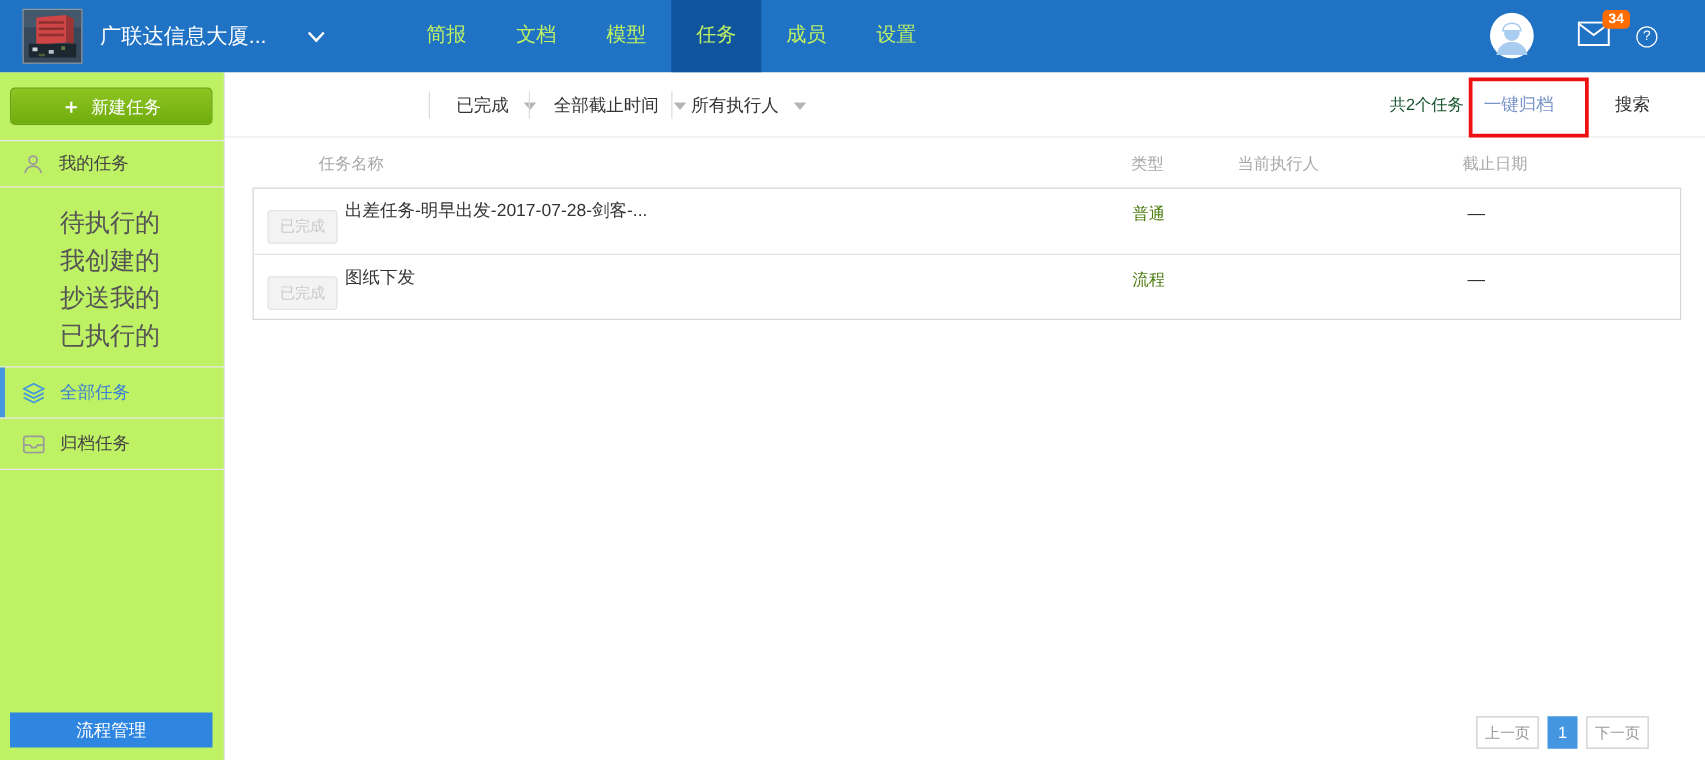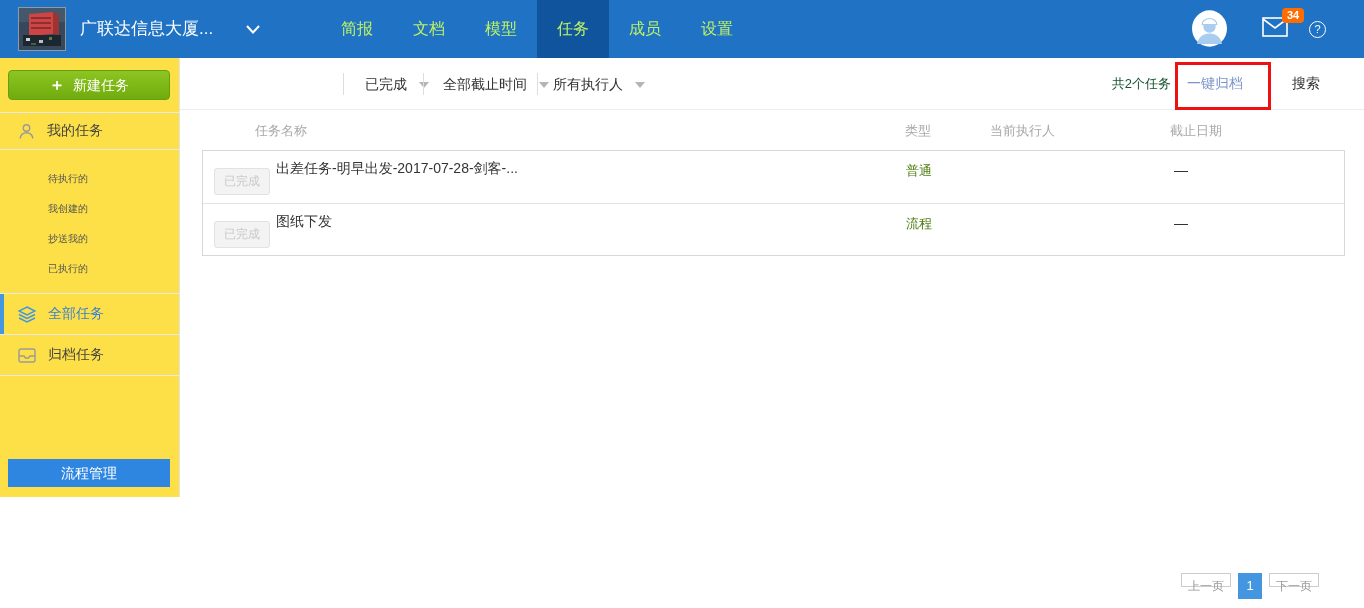--- a/index.html
+++ b/index.html
@@ -15,27 +15,27 @@
   .nav { position:absolute; left:321px; top:0; height:58px; display:flex; }
   .nav-tab { width:72px; height:58px; line-height:58px; text-align:center; color:#bef264; font-size:16px; cursor:pointer; }
   .nav-tab.active { background:#11549e; }
   .top-right { position:absolute; right:0; top:0; height:58px; }
   .avatar { position:absolute; right:136px; top:10px; width:37px; height:37px; }
   .mail-wrap { position:absolute; right:72px; top:17px; width:30px; height:24px; }
   .mail-badge { position:absolute; right:-12px; top:-9px; min-width:22px; height:15px; background:#ff6d00; border-radius:4px; color:#fff; font-size:11px; font-weight:bold; line-height:15px; text-align:center; padding:0 3px; }
   .help-circle { position:absolute; right:38px; top:21px; width:17px; height:17px; border:1.5px solid #fff; border-radius:50%; color:#fff; font-size:11px; line-height:14px; text-align:center; }
 
   
-  .sidebar { position:absolute; left:0; top:58px; width:180px; height:439px; background:#fde047; border-right:1px solid #e3e3e3; }
+  .sidebar { position:absolute; left:0; top:58px; width:180px; height:550px; background:#bef264; border-right:1px solid #e3e3e3; }
   .new-task-btn { position:absolute; left:8px; top:12px; width:162px; height:30px; background:linear-gradient(#8dc522,#70ac0d); border:1px solid #66a010; border-radius:4px; color:#fff; font-size:14px; text-align:center; line-height:28px; cursor:pointer; }
   .new-task-btn .plus { font-size:16px; font-weight:bold; margin-right:8px; }
   .sb-divider { position:absolute; left:0; width:180px; border-top:1px solid #e9e9e9; }
   .sb-item { position:absolute; left:0; width:180px; display:flex; align-items:center; font-size:14px; color:#444; cursor:pointer; }
   .sb-item .ic { margin-left:18px; margin-right:12px; display:inline-flex; }
-  .sb-sub { position:absolute; left:48px; width:120px; height:30px; line-height:30px; font-size:10px; color:#555; cursor:pointer; }
+  .sb-sub { position:absolute; left:48px; width:120px; height:30px; line-height:30px; font-size:20px; color:#555; cursor:pointer; }
   .sb-item.active { color:#3a7fd5; }
   .active-bar { position:absolute; left:0; top:0; width:4px; height:100%; background:#4596e0; }
   .process-btn { position:absolute; left:8px; bottom:10px; width:162px; height:28px; background:#2e86e0; color:#fff; font-size:14px; text-align:center; line-height:28px; cursor:pointer; }
 
   
   .content { position:absolute; left:180px; top:58px; width:1184px; height:550px; background:#fff; }
   .filter-bar { position:absolute; left:0; top:0; width:100%; height:52px; border-bottom:1px solid #ececec; }
   .filter-item { position:absolute; top:0; height:52px; line-height:52px; font-size:14px; color:#333; cursor:pointer; }
   .caret { display:inline-block; width:0; height:0; border-left:5px solid transparent; border-right:5px solid transparent; border-top:6px solid #b5b5b5; margin-left:12px; vertical-align:middle; }
   .v-div { position:absolute; top:15px; width:1px; height:22px; background:#ddd; }
@@ -51,21 +51,21 @@
 
   .rows-box { position:absolute; left:22px; top:92px; width:1143px; border:1px solid #d7d7d7; }
   .row { position:relative; height:52px; }
   .row + .row { border-top:1px solid #e3e3e3; }
   .status-badge { position:absolute; left:11px; top:17px; padding:4px 9px; background:#f3f3f3; border:1px solid #e2e2e2; border-radius:3px; color:#c9c9c9; font-size:12px; }
   .row-title { position:absolute; left:73px; top:9px; font-size:14px; color:#333; cursor:pointer; }
   .row-type { position:absolute; left:703px; top:11px; font-size:13px; color:#4d7c0f; }
   .row-date { position:absolute; left:971px; top:11px; font-size:14px; color:#333; }
 
   .pagination { position:absolute; right:45px; bottom:9px; display:flex; gap:7px; }
-  .pg-btn { min-width:48px; height:14px; border:1px solid #ccc; background:#fff; color:#999; font-size:12px; line-height:24px; text-align:center; padding:0 6px; cursor:pointer; }
+  .pg-btn { min-width:48px; height:26px; border:1px solid #ccc; background:#fff; color:#999; font-size:12px; line-height:24px; text-align:center; padding:0 6px; cursor:pointer; }
   .pg-cur { width:24px; height:26px; background:#4596e0; color:#fff; font-size:13px; line-height:26px; text-align:center; cursor:pointer; }
 
   
   .red-annot { position:absolute; left:1175px; top:62px; width:96px; height:48px; border:3px solid #ee1111; pointer-events:none; }
 
   svg { display:block; }
 </style>
 </head>
 <body>
 

